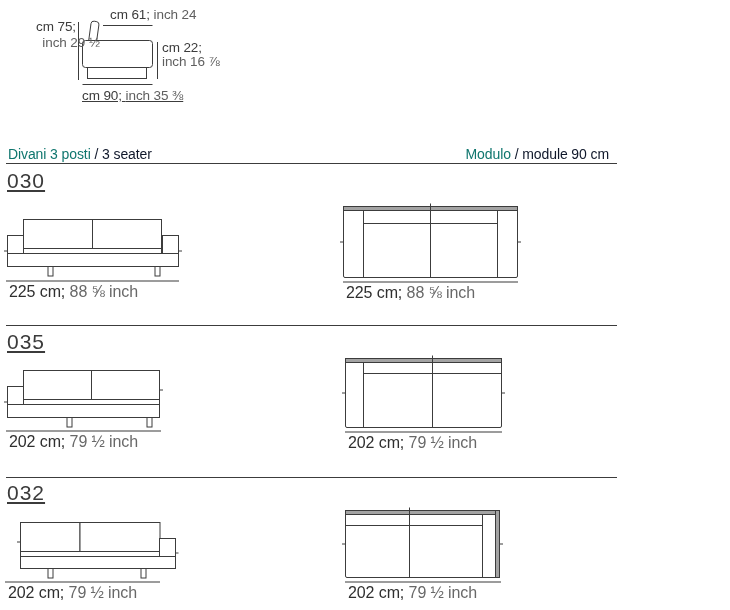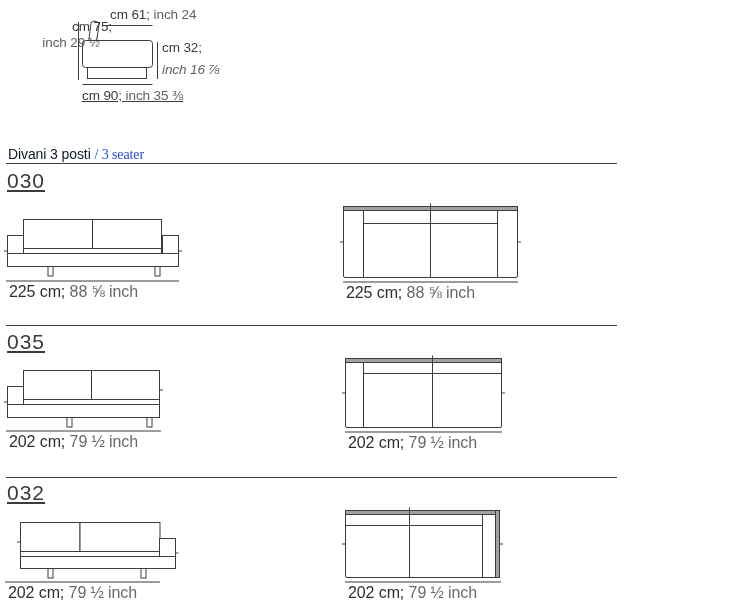--- a/index.html
+++ b/index.html
@@ -9,22 +9,22 @@
     overflow:hidden;
   }
   .t{position:absolute;white-space:nowrap;line-height:1.05;letter-spacing:-0.1px;}
   .lbl{font-size:13.5px;color:#3c3c3c;}
   .lbl .in{color:#5f5f5f;}
   .ralign{text-align:right;}
   .code{font-size:21px;color:#3b3b3b;letter-spacing:1px;text-decoration:underline;}
   .dim{font-size:16px;color:#2f2f2f;}
   .dim .in{color:#686868;}
   .hdr{font-size:14px;}
-  .hdr .p{color:#0f172a;}
-  .hdr .s{color:#1d4ed8;font-family:Liberation Serif, serif;}
+  .hdr .p{color:#0f766e;}
+  .hdr .s{color:#0f172a;}
   .rule{position:absolute;height:1px;background:#3c3c3c;}
   .dimline{position:absolute;height:2px;background:#9c9c9c;}
   svg{position:absolute;display:block;overflow:visible;}
   .ln{stroke:#3c3c3c;stroke-width:1;fill:none;}
   .shape{stroke:#3c3c3c;stroke-width:1;fill:#ffffff;}
   .gray{stroke:#3c3c3c;stroke-width:1;fill:#a3a3a3;}
 </style>
 </head>
 <body>
 
@@ -33,29 +33,33 @@
   <svg style="left:75px;top:20px;" width="86" height="68" viewBox="0 0 86 68">
     <line class="ln" x1="3.5" y1="2" x2="3.5" y2="60"></line>
     <path class="shape" d="M 13.5,22 L 16,3.5 Q 16.4,0.8 19.2,1.2 L 21.8,1.7 Q 24.3,2.2 23.9,4.9 L 21.5,22 Z"></path>
     <rect class="shape" x="7.5" y="20.5" width="70" height="27" rx="3"></rect>
     <rect class="shape" x="12.5" y="47.5" width="59" height="11"></rect>
     <line class="ln" x1="28" y1="5.5" x2="77.5" y2="5.5"></line>
     <line class="ln" x1="82.5" y1="22" x2="82.5" y2="59"></line>
     <line class="ln" x1="7.5" y1="64.5" x2="77.5" y2="64.5"></line>
   </svg>
   <div class="t lbl" style="left:110px;top:8px;"><span class="cm">cm 61;</span> <span class="in">inch 24</span></div>
-  <div class="t lbl ralign" style="left:0;width:76px;top:20px;padding-left:36px;"><span>cm 75;</span></div>
+  <div class="t lbl ralign" style="left:0;width:76px;top:20px;"><span>cm 75;</span></div>
   <div class="t lbl ralign" style="left:0;width:76px;top:36px;padding-left:24px;"><span class="in">inch 29 ½</span></div>
-  <div class="t lbl" style="left:162px;top:41px;"><span>cm 32;</span></div>
-  <div class="t lbl" style="left:162px;top:63px;font-style:italic;"><span class="in">inch 16 ⅞</span></div>
+  <div class="t lbl" style="left:162px;top:41px;"><span>cm 22;</span></div>
+  <div class="t lbl" style="left:162px;top:55px;"><span class="in">inch 16 ⅞</span></div>
   <div class="t lbl" style="left:82px;top:89px;text-decoration:underline;"><span>cm 90;</span> <span class="in">inch 35 ⅜</span></div>
 
   <div class="t hdr" style="left:8px;top:147px;">
     <span class="p">Divani 3 posti</span>
     <span class="s">/ 3 seater</span>
+  </div>
+  <div class="t hdr" style="right:8px;top:147px;">
+    <span class="p">Modulo</span>
+    <span class="s">/ module 90 cm</span>
   </div>
   <div class="rule" style="left:6px;top:163px;width:716px;"></div>
 
   <div class="t code" style="left:7px;top:170px;">030</div>
 
   <svg style="left:4px;top:219px;" width="178" height="60" viewBox="-3 0 178 60">
     <rect class="shape" x="16.5" y="0.5" width="69" height="29"></rect>
     <rect class="shape" x="85.5" y="0.5" width="69" height="29"></rect>
     <rect class="shape" x="16.5" y="29.5" width="138" height="5"></rect>
     <rect class="shape" x="0.5" y="16.5" width="16" height="31"></rect>

